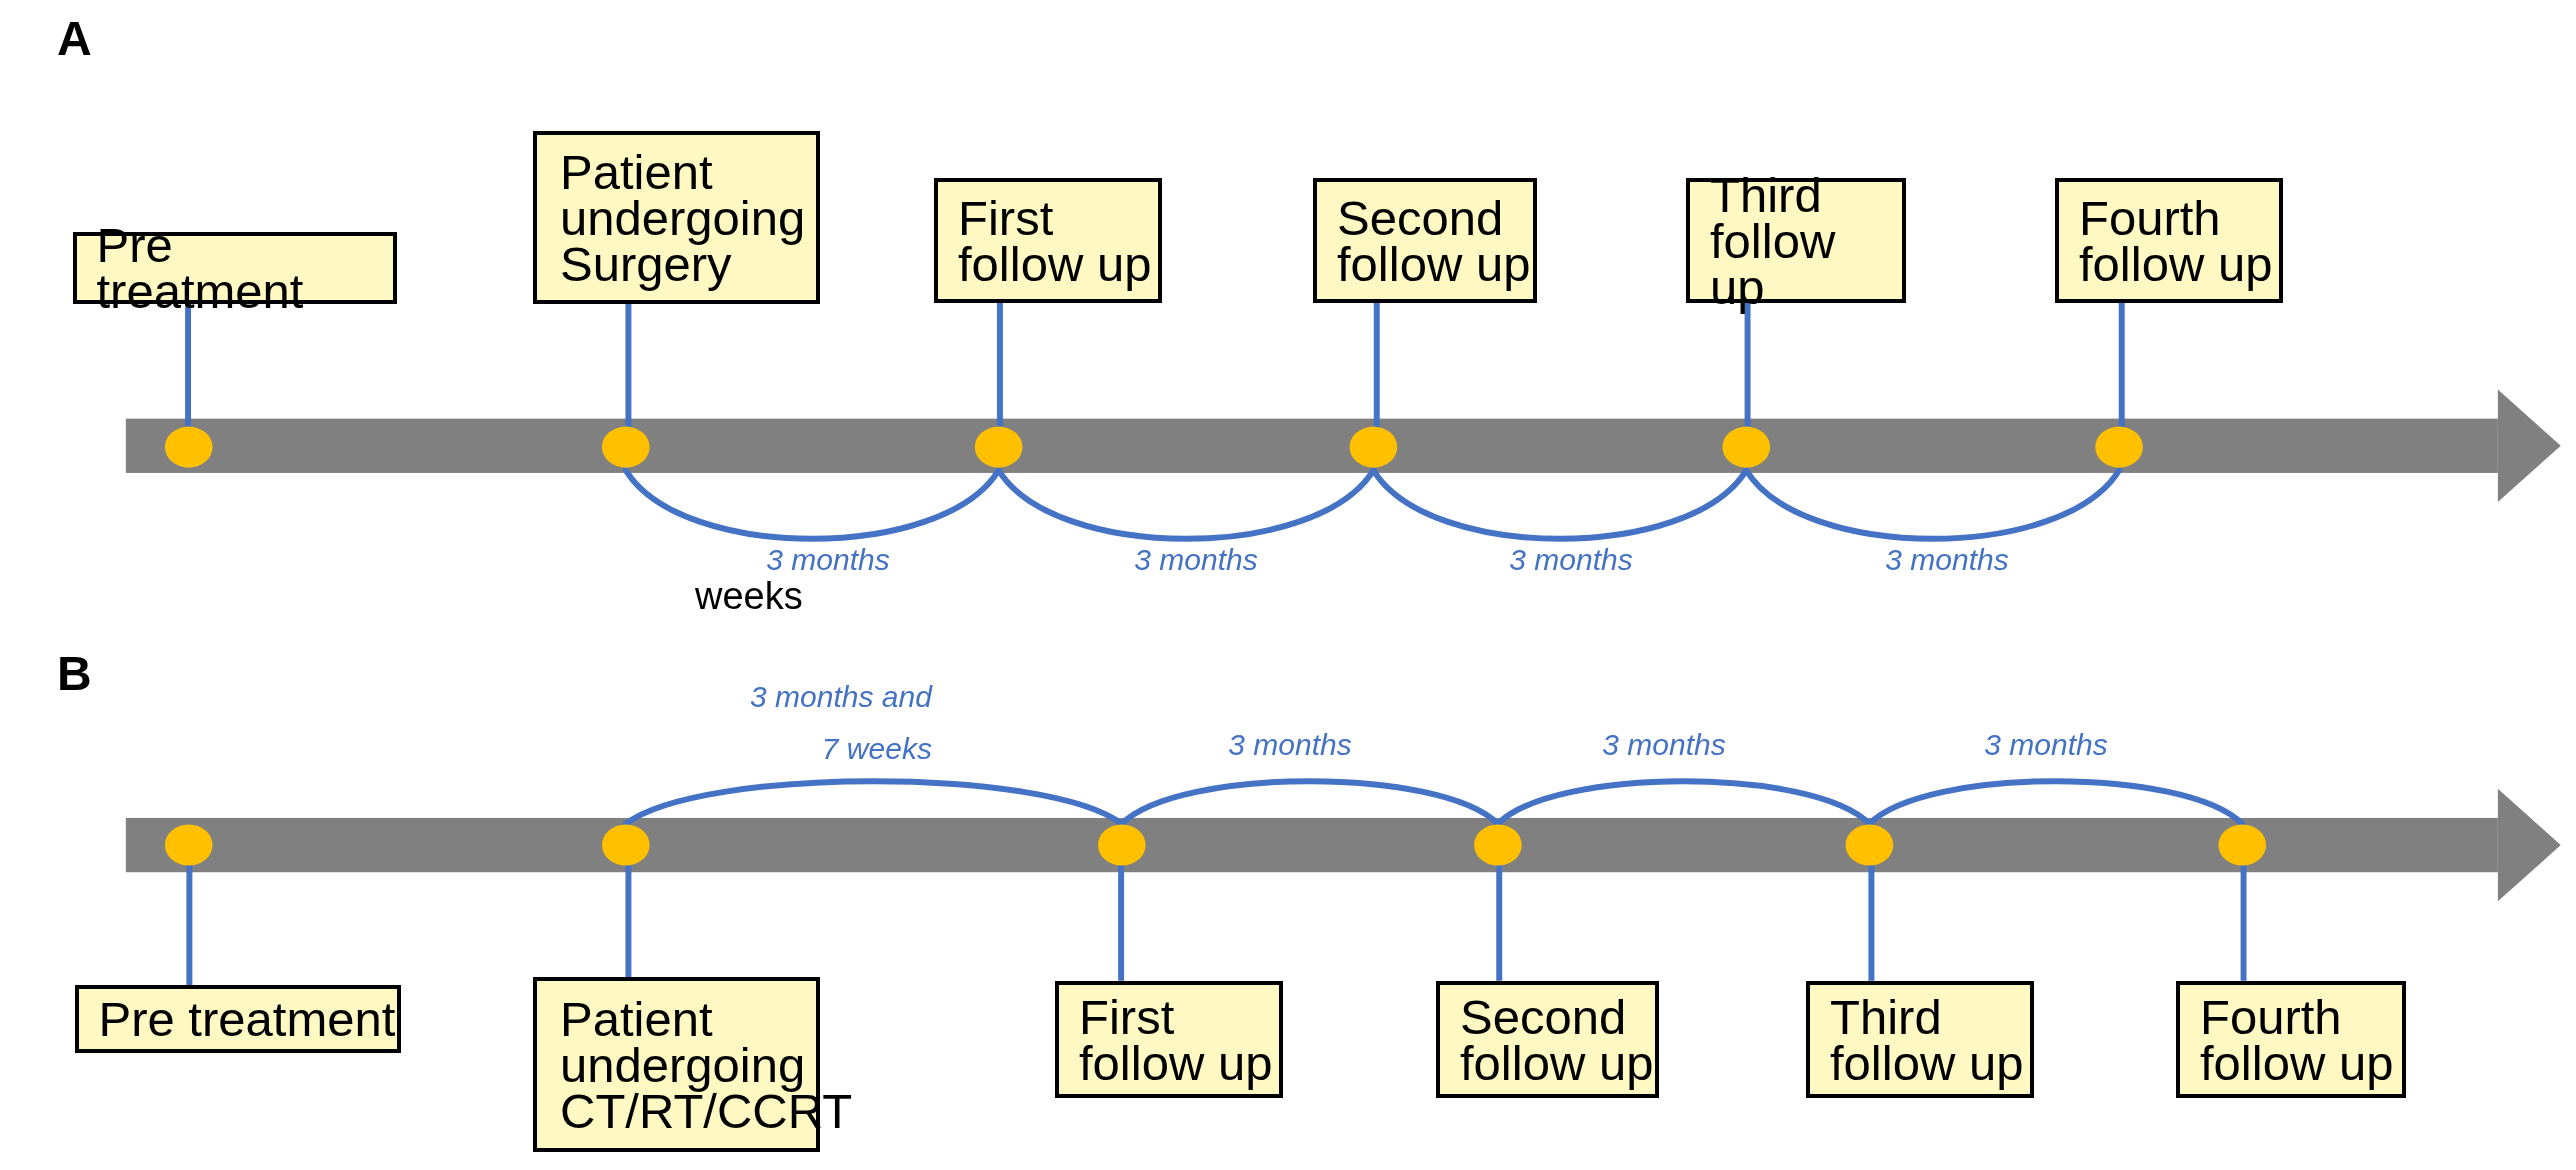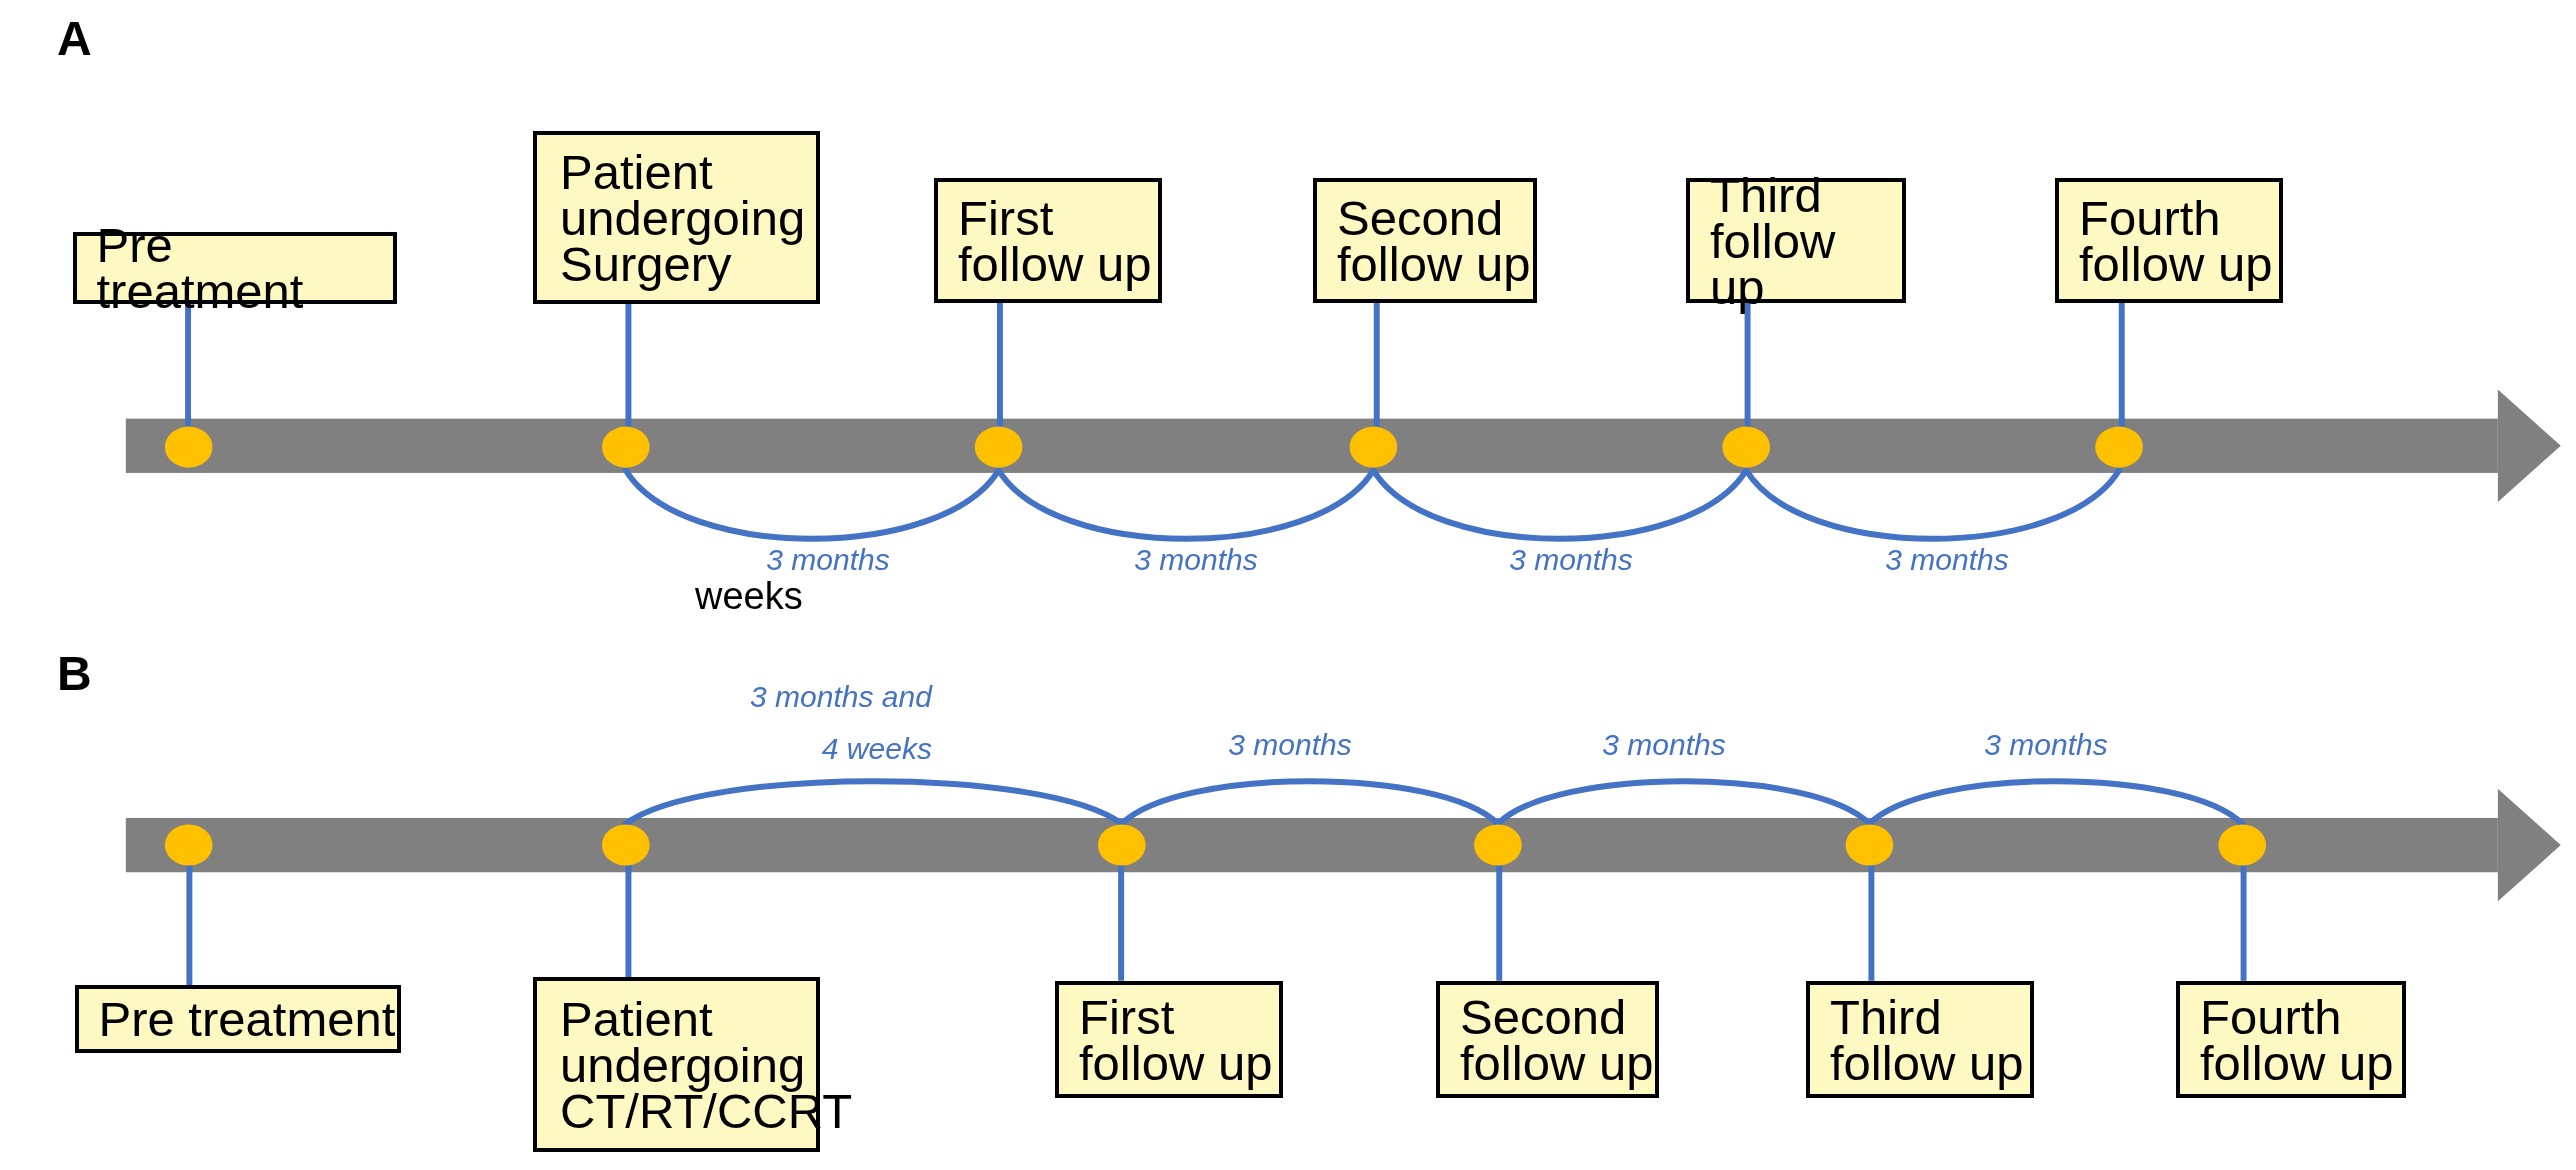--- a/index.html
+++ b/index.html
@@ -126,21 +126,21 @@
   <div class="ilabel" style="left:828px;top:539px">3 months</div>
   <div class="ilabel" style="left:1196px;top:539px">3 months</div>
   <div class="ilabel" style="left:1571px;top:539px">3 months</div>
   <div class="ilabel" style="left:1947px;top:539px">3 months</div>
 
   <div class="annotation" style="left:695px;top:577px">weeks</div>
 
   <div class="plabel" style="left:57px;top:650px">B</div>
 
   <div class="ilabel twoline" style="left:841px;top:671px">3 months and
-4 weeks</div>
+7 weeks</div>
   <div class="ilabel" style="left:1290px;top:724px">3 months</div>
   <div class="ilabel" style="left:1664px;top:724px">3 months</div>
   <div class="ilabel" style="left:2046px;top:724px">3 months</div>
 
   <div class="box" style="left:26.5px;top:985px;width:326px;height:68px;padding-left:20px">Pre treatment</div>
   <div class="box" style="left:485px;top:977px;width:287px;height:175px;padding-left:23px">Patient
 undergoing
 CT/RT/CCRT</div>
   <div class="box" style="left:1007px;top:981px;width:228px;height:117px;padding-left:20px">First
 follow up</div>

